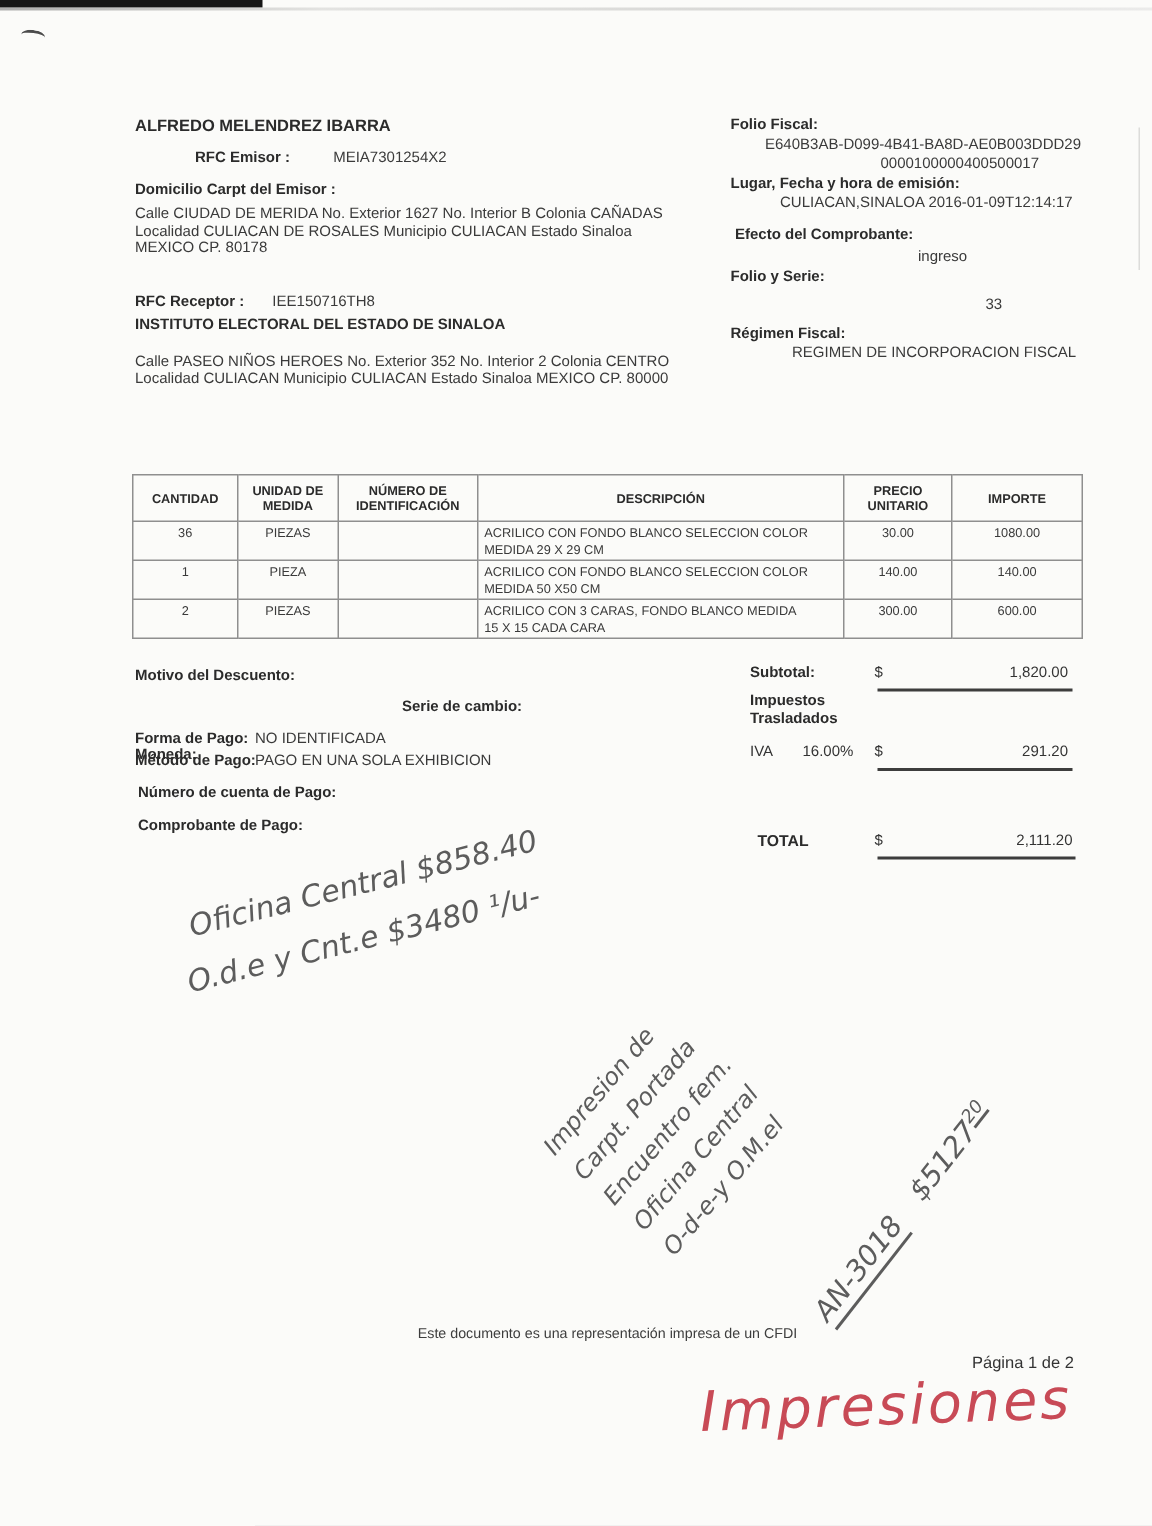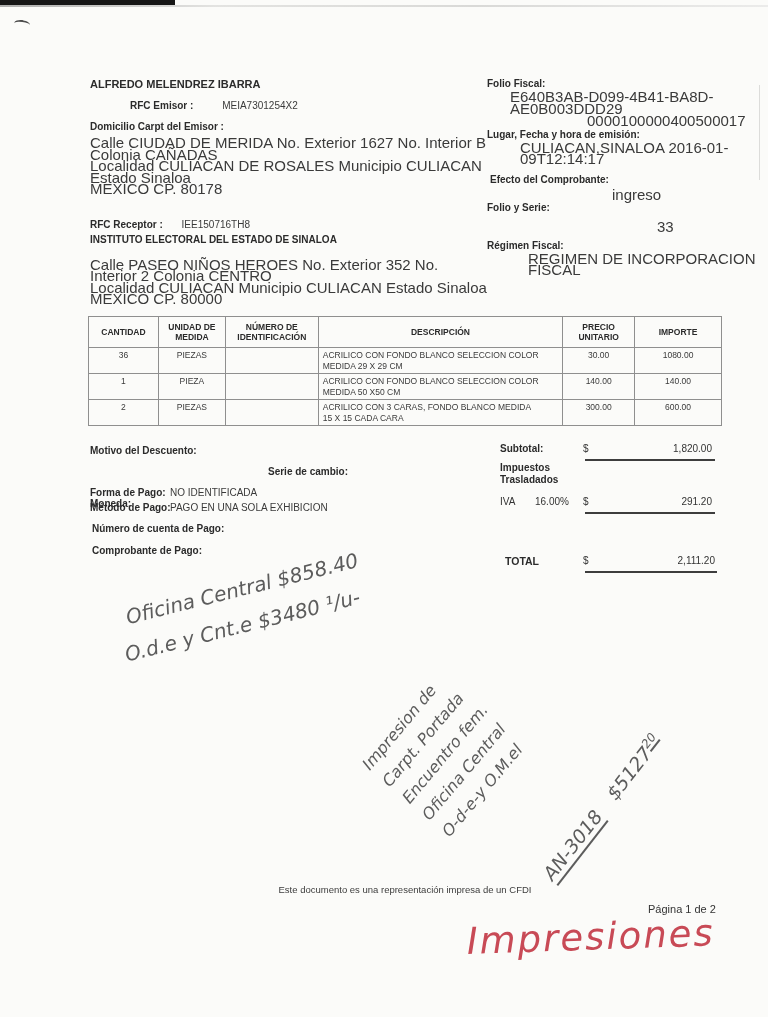--- a/index.html
+++ b/index.html
@@ -1,21 +1,21 @@
 <!DOCTYPE html>
 <html><head>
 <meta charset="utf-8">
 <style>
   html,body{margin:0;padding:0;background:#e9e9e7;}
   .page{position:relative;width:768px;height:1017px;background:#fbfbf9;
         font-family:"Liberation Sans",sans-serif;color:#333;overflow:hidden;}
   .abs{position:absolute;}
   .b{font-weight:bold;color:#2b2b2b;}
   .t10{font-size:10px;line-height:12px;}
-  .t95{font-size:15px;line-height:11.5px;color:#3a3a3a;}
+  .t95{font-size:10px;line-height:11.5px;color:#3a3a3a;}
 
   
   .art-black{position:absolute;left:0;top:0;width:175px;height:5px;background:#161616;}
   .art-line{position:absolute;left:0;top:5px;width:768px;height:2px;
             background:linear-gradient(to right,#6f6f6f,#cfcfcd 28%,#bdbdbb 62%,#dedede);opacity:.55;}
   .art-tick{position:absolute;left:14px;top:20px;width:16px;height:6px;
             border-top:2px solid #4c4c4c;border-radius:60%;transform:rotate(7deg);}
   .art-vline{position:absolute;left:759px;top:85px;width:1px;height:95px;background:#dcdcda;}
 
   

